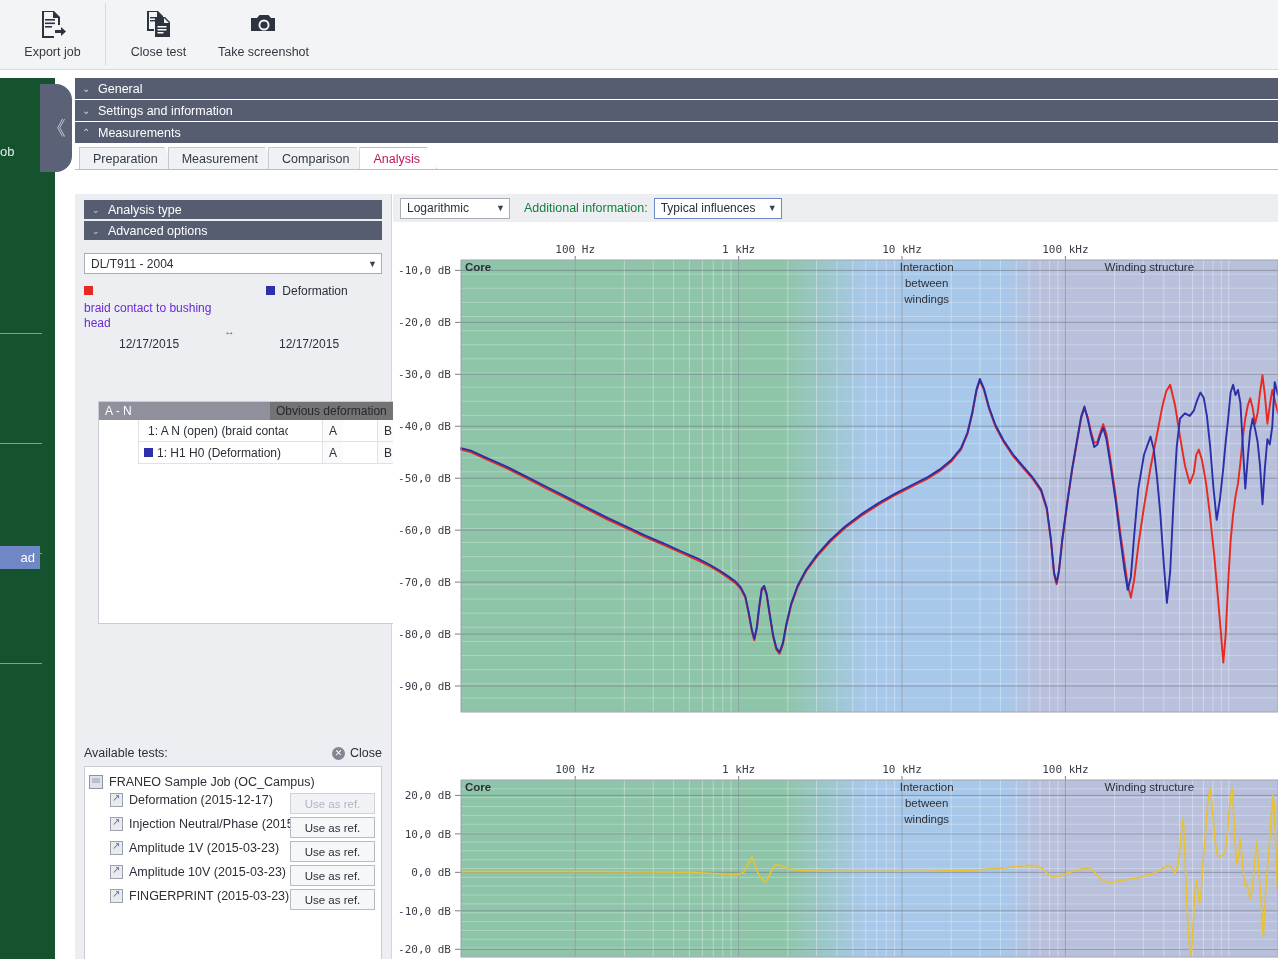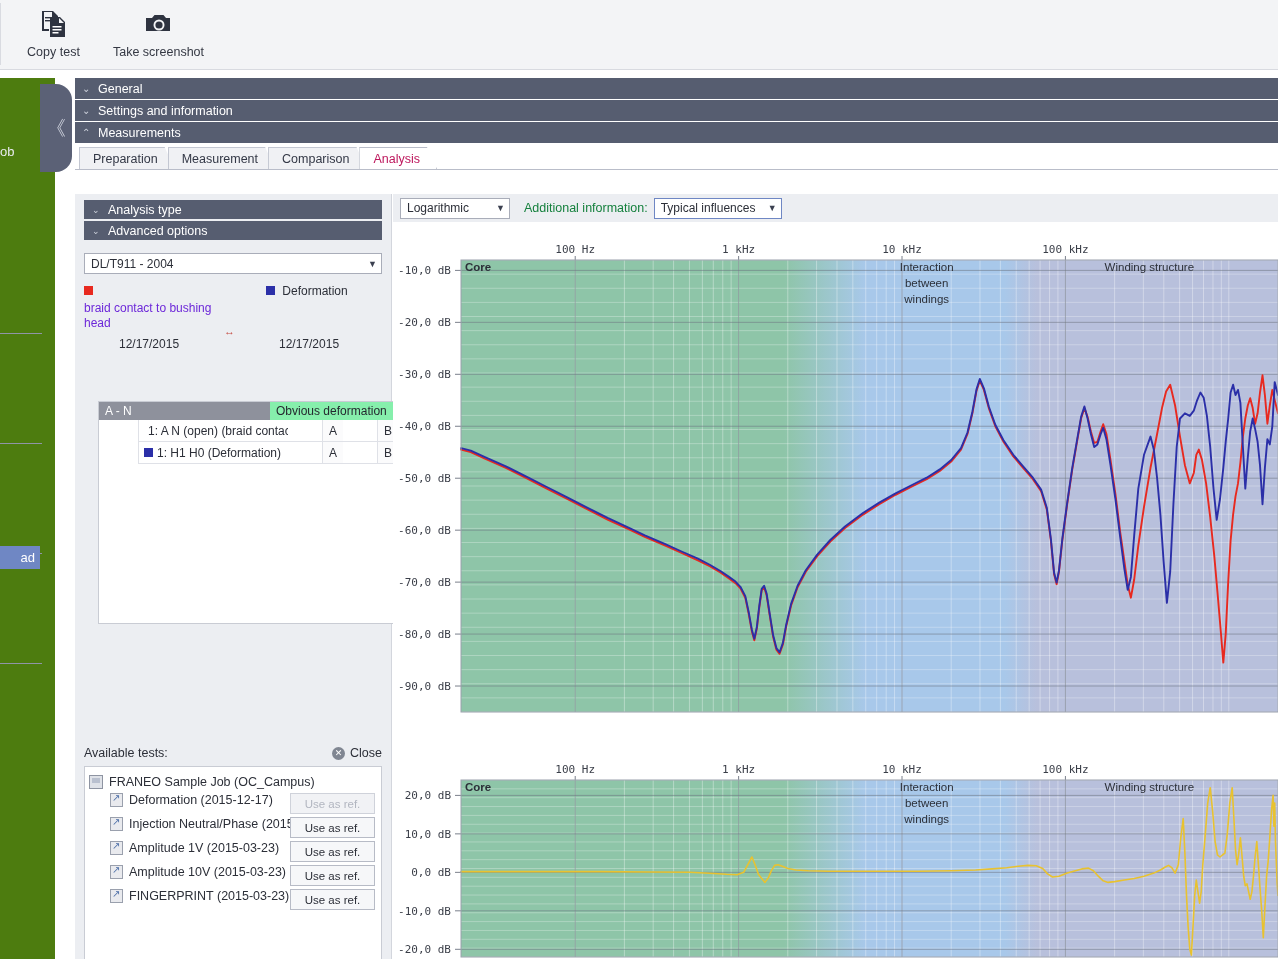--- a/index.html
+++ b/index.html
@@ -28,21 +28,21 @@
     width: 105px; height: 68px;
     display: flex; flex-direction: column; align-items: center; justify-content: flex-start;
     padding-top: 7px; cursor: pointer; background: transparent;
   }
   .ribbon-ico { height: 34px; display: flex; align-items: center; justify-content: center; }
   .ribbon-lbl { font-size: 12.5px; color: #343843; margin-top: 4px; white-space: nowrap; }
 
   
   .leftnav {
     position: absolute; left: 0; top: 78px; width: 55px; height: 881px;
-    background: #4d7c0f;
+    background: #14532d;
   }
   .leftnav .nav-text {
     position: absolute; left: 0; top: 66px; color: #e9ebf0; font-size: 13px;
   }
   .leftnav .nav-rule {
     position: absolute; left: -10px; width: 52px; height: 1px; background: #8f95a8;
   }
   .leftnav .nav-sel {
     position: absolute; left: -10px; width: 50px; height: 23px;
     background: #6f87c4; color: #fff; font-size: 13px;
@@ -135,21 +135,21 @@
   .sel-table {
     position: absolute; left: 23px; top: 207px; width: 301px; height: 223px;
     background: #ffffff; border: 1px solid #c9ccd4;
   }
   .st-head { display: flex; height: 18px; }
   .st-head .st-grp {
     flex: 1; background: #8e919c; color: #fff; font-size: 12px;
     display: flex; align-items: center; padding-left: 6px;
   }
   .st-head .st-badge {
-    width: 128px; background: #86efac; color: #25282f; font-size: 12px;
+    width: 128px; background: #737373; color: #25282f; font-size: 12px;
     display: flex; align-items: center; padding-left: 6px;
   }
   .st-row {
     display: flex; height: 22px; margin-left: 39px;
     border-bottom: 1px solid #dfe1e7; border-left: 1px solid #dfe1e7; gap: 34px;
   }
   .st-row .st-lbl {
     flex: 1; display: flex; align-items: center; gap: 4px; padding-left: 5px;
     font-size: 12px; overflow: hidden; white-space: nowrap;
   }
@@ -225,37 +225,51 @@
 
   .plotwrap { position: absolute; background: #fff; }
   svg { display: block; }
 </style>
 </head>
 <body>
 
 <div id="app">
 
   <div class="ribbon">
+    <div class="ribbon-group">
+      <div class="ribbon-btn">
+        <div class="ribbon-ico">
+          <svg width="28" height="30" viewBox="0 0 28 30">
+            <path d="M3 2 h12 l6 6 v8 h-2 V9 h-5 V3 H5 v24 h10 v2 H3 z" fill="#2e3340"></path>
+            <rect x="6" y="10" width="10" height="1.6" fill="#2e3340"></rect>
+            <rect x="6" y="13.5" width="10" height="1.6" fill="#2e3340"></rect>
+            <rect x="6" y="17" width="7" height="1.6" fill="#2e3340"></rect>
+            <path d="M16 21 h6 v-3 l5 4.5 -5 4.5 v-3 h-6 z" fill="#2e3340"></path>
+          </svg>
+        </div>
+        <div class="ribbon-lbl">Export job</div>
+      </div>
+    </div>
 
     <div class="ribbon-sep"></div>
 
     <div class="ribbon-group">
       <div class="ribbon-btn">
         <div class="ribbon-ico">
           <svg width="28" height="30" viewBox="0 0 28 30">
             <path d="M2 2 h11 l5 5 v3 h-2 V8 h-4 V3 H4 v17 h5 v2 H2 z" fill="#2e3340"></path>
             <rect x="5" y="8" width="8" height="1.4" fill="#2e3340"></rect>
             <rect x="5" y="11" width="8" height="1.4" fill="#2e3340"></rect>
             <path d="M10 8 h10 l5 5 v15 H10 z M19 9 v5 h5 z" fill="#2e3340"></path>
             <rect x="12.5" y="17" width="9" height="1.5" fill="#ffffff"></rect>
             <rect x="12.5" y="20" width="9" height="1.5" fill="#ffffff"></rect>
             <rect x="12.5" y="23" width="6" height="1.5" fill="#ffffff"></rect>
           </svg>
         </div>
-        <div class="ribbon-lbl">Copy test</div>
+        <div class="ribbon-lbl">Close test</div>
       </div>
 
 
       <div class="ribbon-btn">
         <div class="ribbon-ico">
           <svg width="30" height="30" viewBox="0 0 30 30">
             <path d="M2 9 h6 l2.5 -3 h9 l2.5 3 h4 v13 H2 z" fill="#2e3340"></path>
             <circle cx="15" cy="16" r="5.5" fill="#f3f4f6"></circle>
             <circle cx="15" cy="16" r="3.6" fill="#2e3340"></circle>
           </svg>

